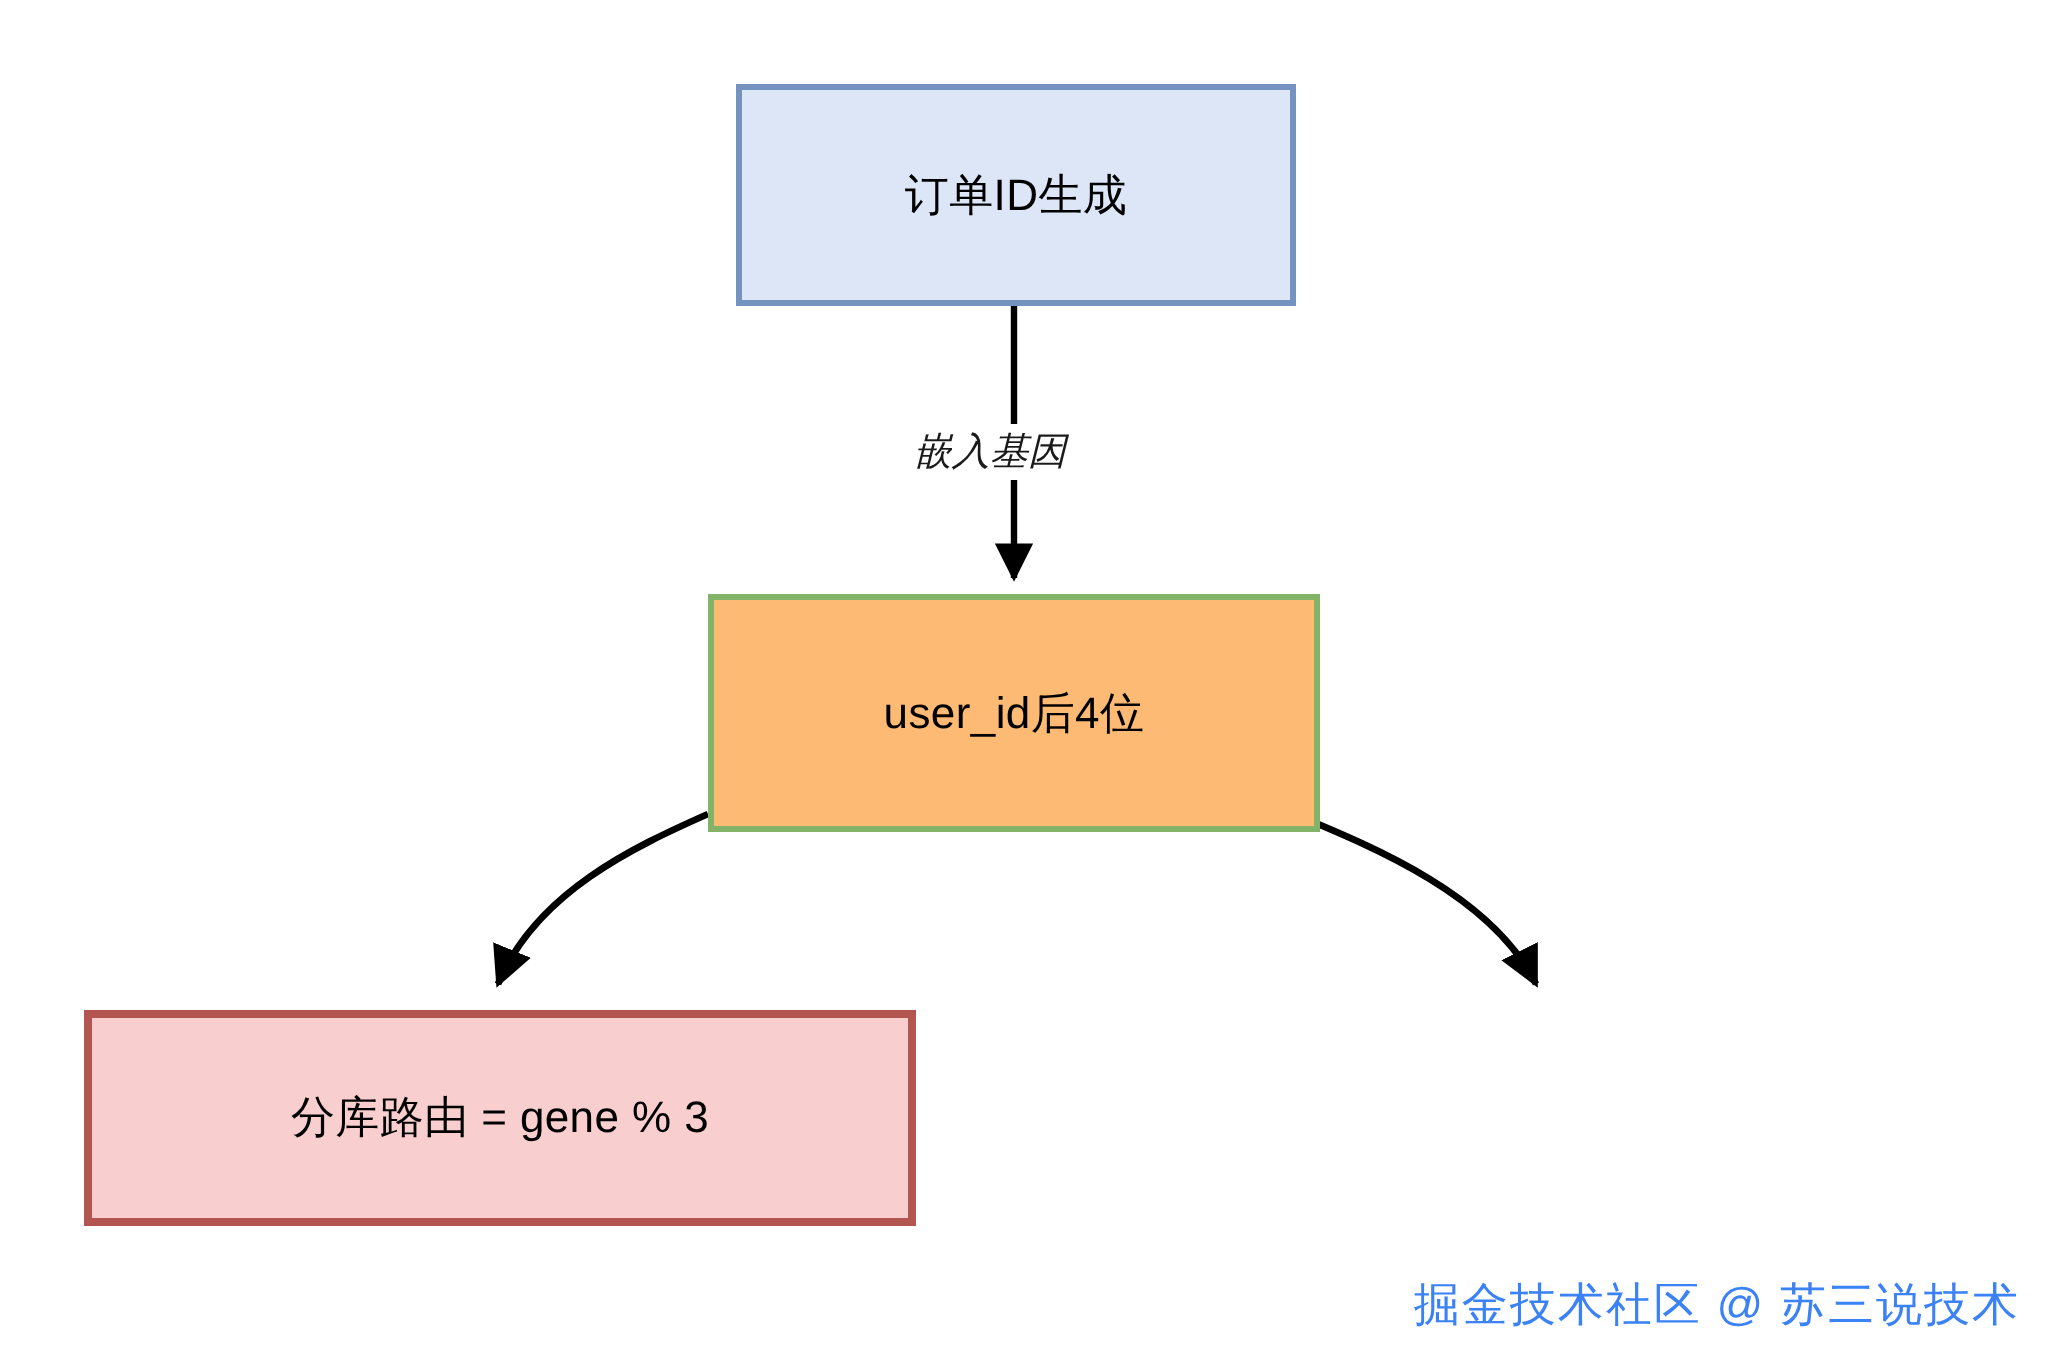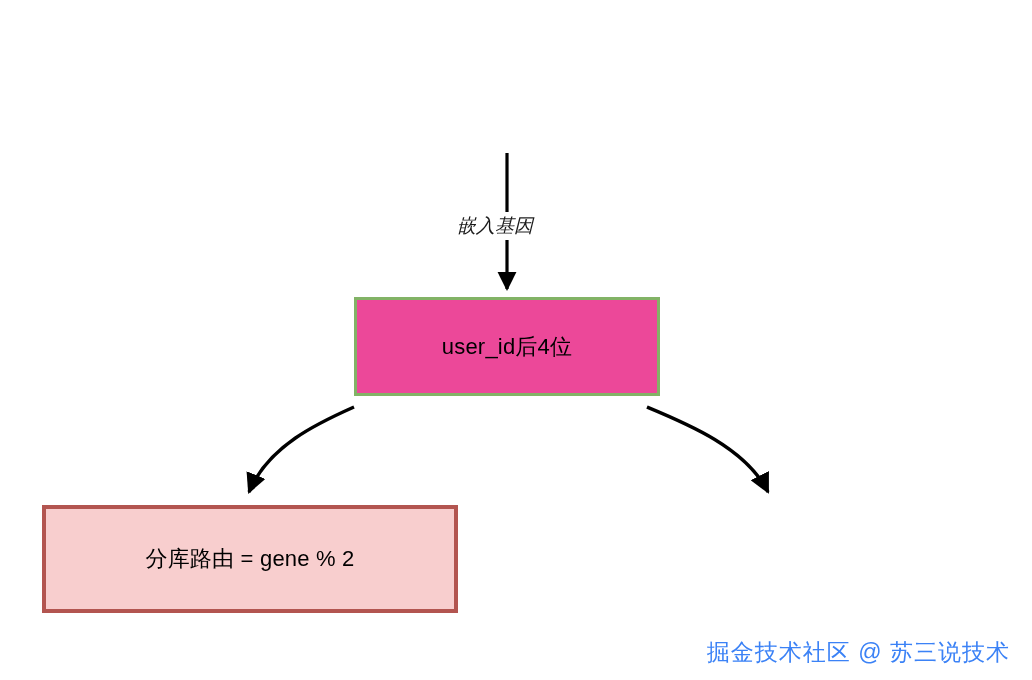--- a/index.html
+++ b/index.html
@@ -36,22 +36,22 @@
     top: 42px;
     width: 280px;
     height: 111px;
     background: #dce6f7;
     border: 3px solid #7392bf;
   }
   #node-user-gene {
     left: 354px;
     top: 297px;
     width: 306px;
-    height: 99px;
-    background: #ec4899;
+    height: 119px;
+    background: #fdba74;
     border: 3px solid #82b366;
   }
   #node-db-route {
     left: 42px;
     top: 505px;
     width: 416px;
     height: 108px;
     background: #f8cece;
     border: 4px solid #b35550;
   }
@@ -113,27 +113,30 @@
 
     <g>
       <path d="M 354 407 C 318 423, 268 446, 249 492" stroke="#000000" stroke-width="3.4" fill="none" marker-end="url(#arrowhead)"></path>
     </g>
 
     <g>
       <path d="M 647 407 C 688 424, 746 448, 768 492" stroke="#000000" stroke-width="3.4" fill="none" marker-end="url(#arrowhead)"></path>
     </g>
   </svg>
 
+  <div class="node" id="node-order-id">
+    <span>订单ID生成</span>
+  </div>
 
   <div class="node" id="node-user-gene">
     <span>user_id后4位</span>
   </div>
 
   <div class="node" id="node-db-route">
-    <span>分库路由 = gene % 2</span>
+    <span>分库路由 = gene % 3</span>
   </div>
 
 
   <div class="edge-label" id="edge-label-embed-gene">嵌入基因</div>
 
   <div id="watermark">掘金技术社区 @ 苏三说技术</div>
 
 </div>
 
 </body></html>

